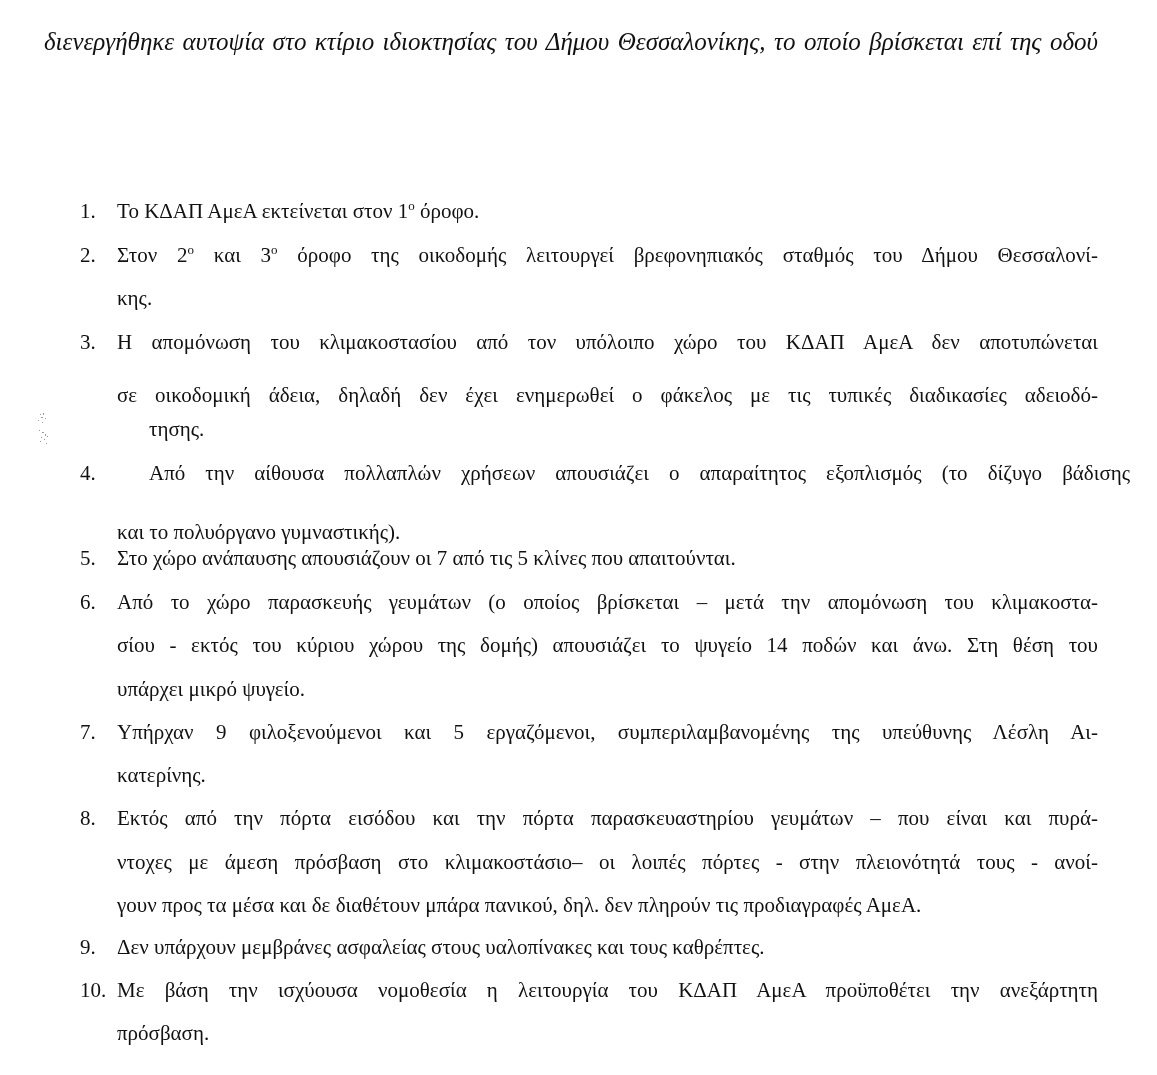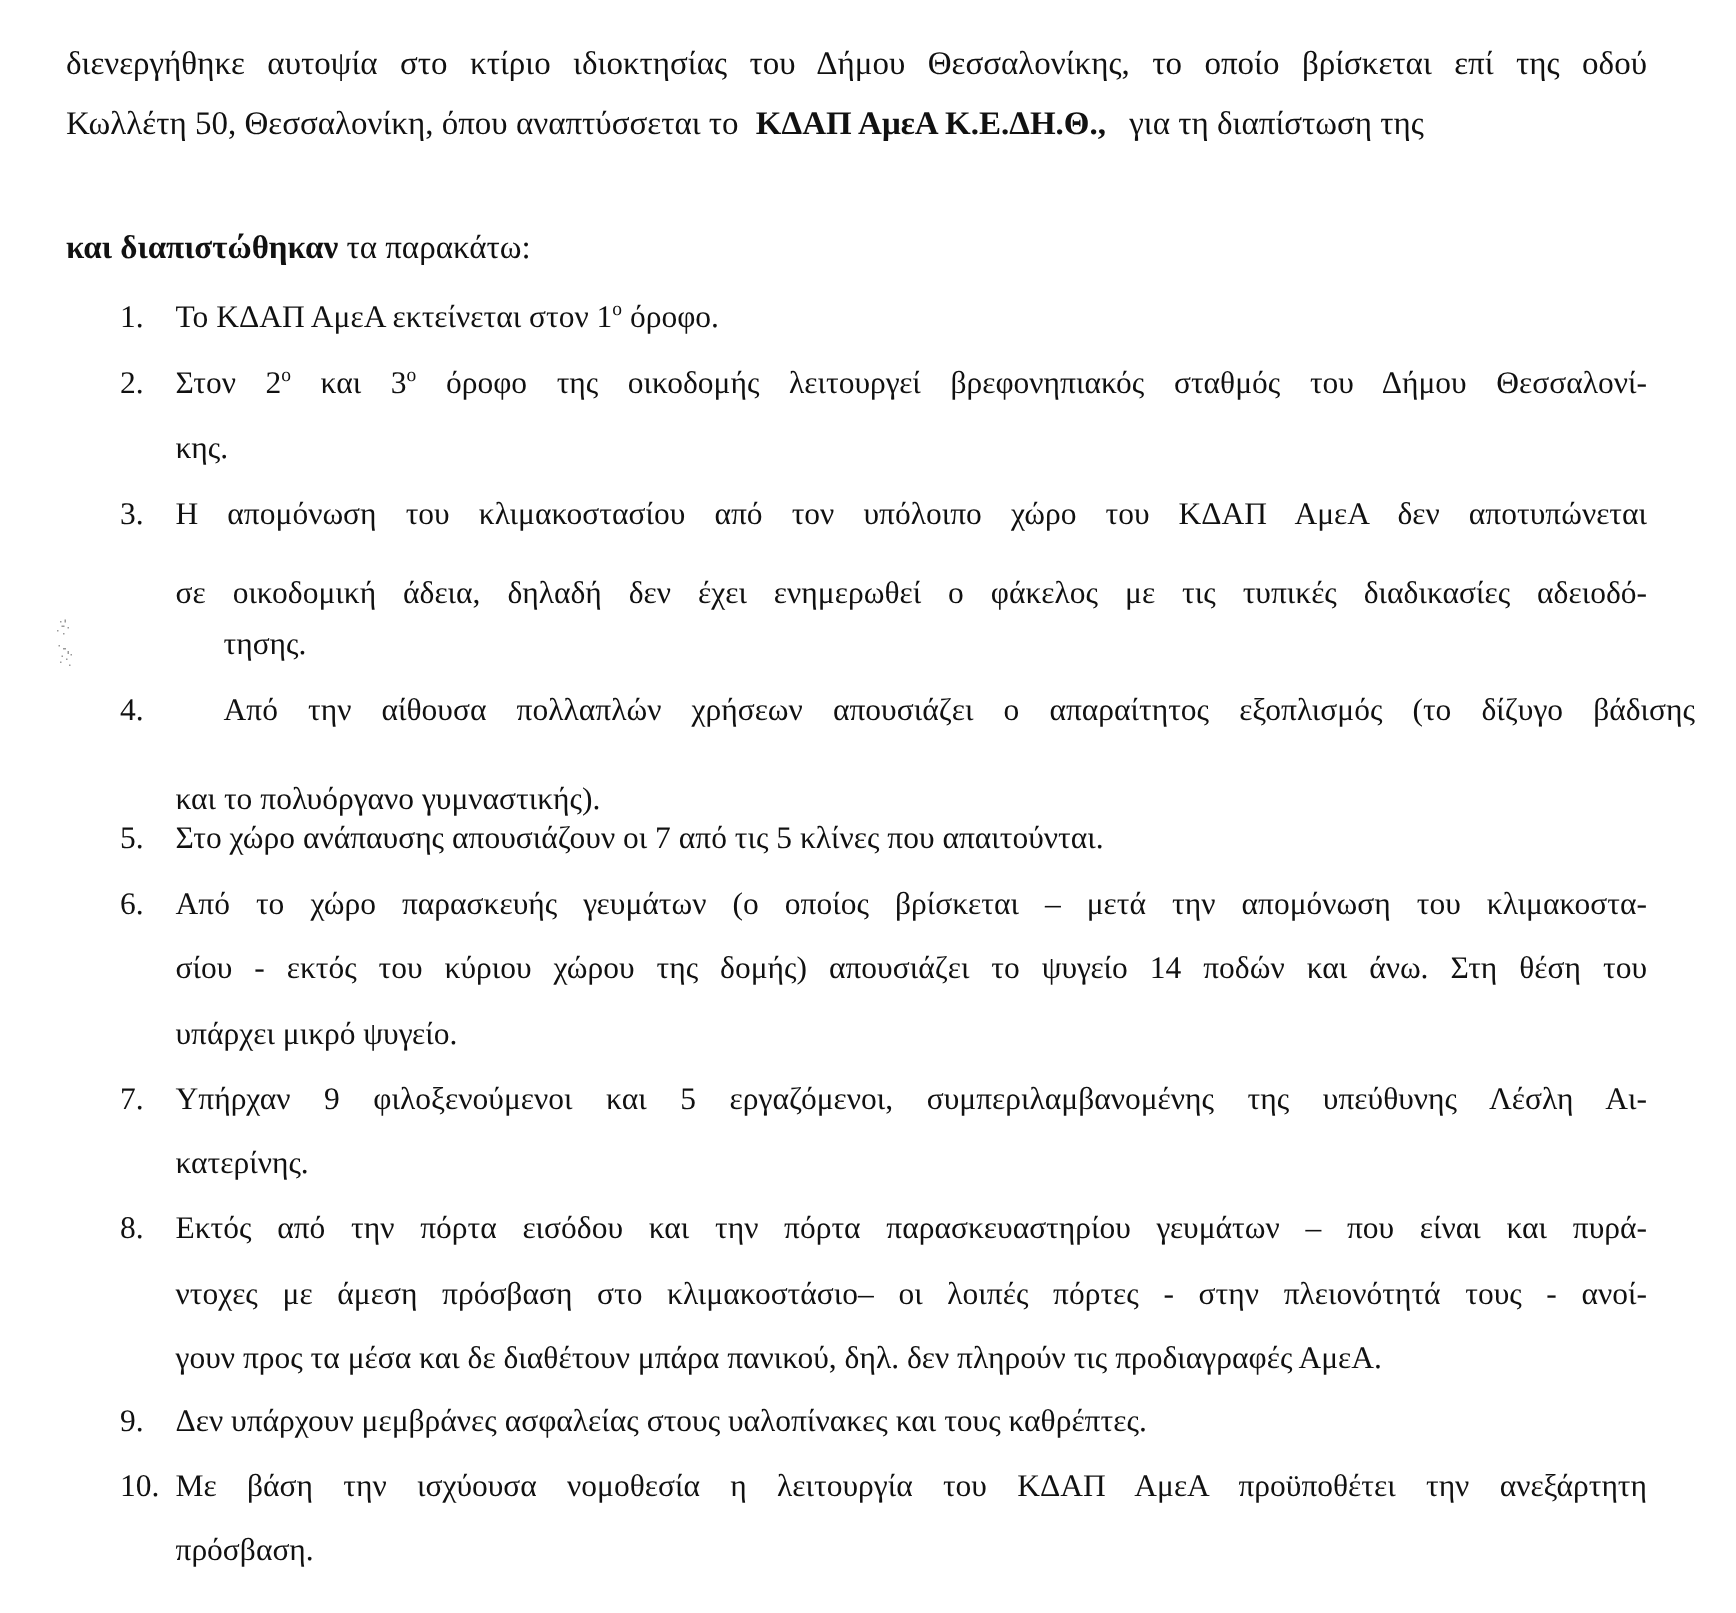--- a/index.html
+++ b/index.html
@@ -18,23 +18,24 @@
     .page {
       position: absolute;
       left: 0;
       top: 0;
       width: 1157px;
       height: 1075px;
     }
     .line {
       position: absolute;
       left: 44px;
-      font-size: 22px;
+      font-size: 25px;
       white-space: nowrap;
       line-height: 24px;
+      font-style: italic;
     }
     .justified {
       display: block;
       width: 1054px;
       text-align: justify;
       text-align-last: justify;
     }
     .b { font-weight: bold; }
     .num {
       position: absolute;
@@ -63,29 +64,20 @@
       height: 42px;
     }
   </style>
 </head>
 <body>
 
 <div class="page">
 
   <div class="line" style="top:30px;">
     <span class="justified">διενεργήθηκε αυτοψία στο κτίριο ιδιοκτησίας του Δήμου Θεσσαλονίκης, το οποίο βρίσκεται επί της οδού</span>
-  </div>
-  <div class="line" style="top:70px; width:1054px;">
-    <span>Κωλλέτη 50, Θεσσαλονίκη, όπου αναπτύσσεται το</span>
-    <span class="b" style="margin-left:6px;">ΚΔΑΠ ΑμεΑ Κ.Ε.ΔΗ.Θ.,</span>
-    <span style="margin-left:10px;">για τη διαπίστωση της</span>
-  </div>
-  <div class="line" style="top:153px;">
-    <span class="b">και διαπιστώθηκαν</span>
-    <span>τα παρακάτω:</span>
   </div>
 
   <div>
     <span class="num" style="top:199px;">1.</span>
     <span class="itemline" style="top:199px;"><span>Το ΚΔΑΠ ΑμεΑ εκτείνεται στον 1</span><sup>ο</sup><span> όροφο.</span></span>
   </div>
 
   <div>
     <span class="num" style="top:243px;">2.</span>
     <span class="itemline just" style="top:243px;"><span>Στον 2</span><sup>ο</sup><span> και 3</span><sup>ο</sup><span> όροφο της οικοδομής λειτουργεί βρεφονηπιακός σταθμός του Δήμου Θεσσαλονί-</span></span>

